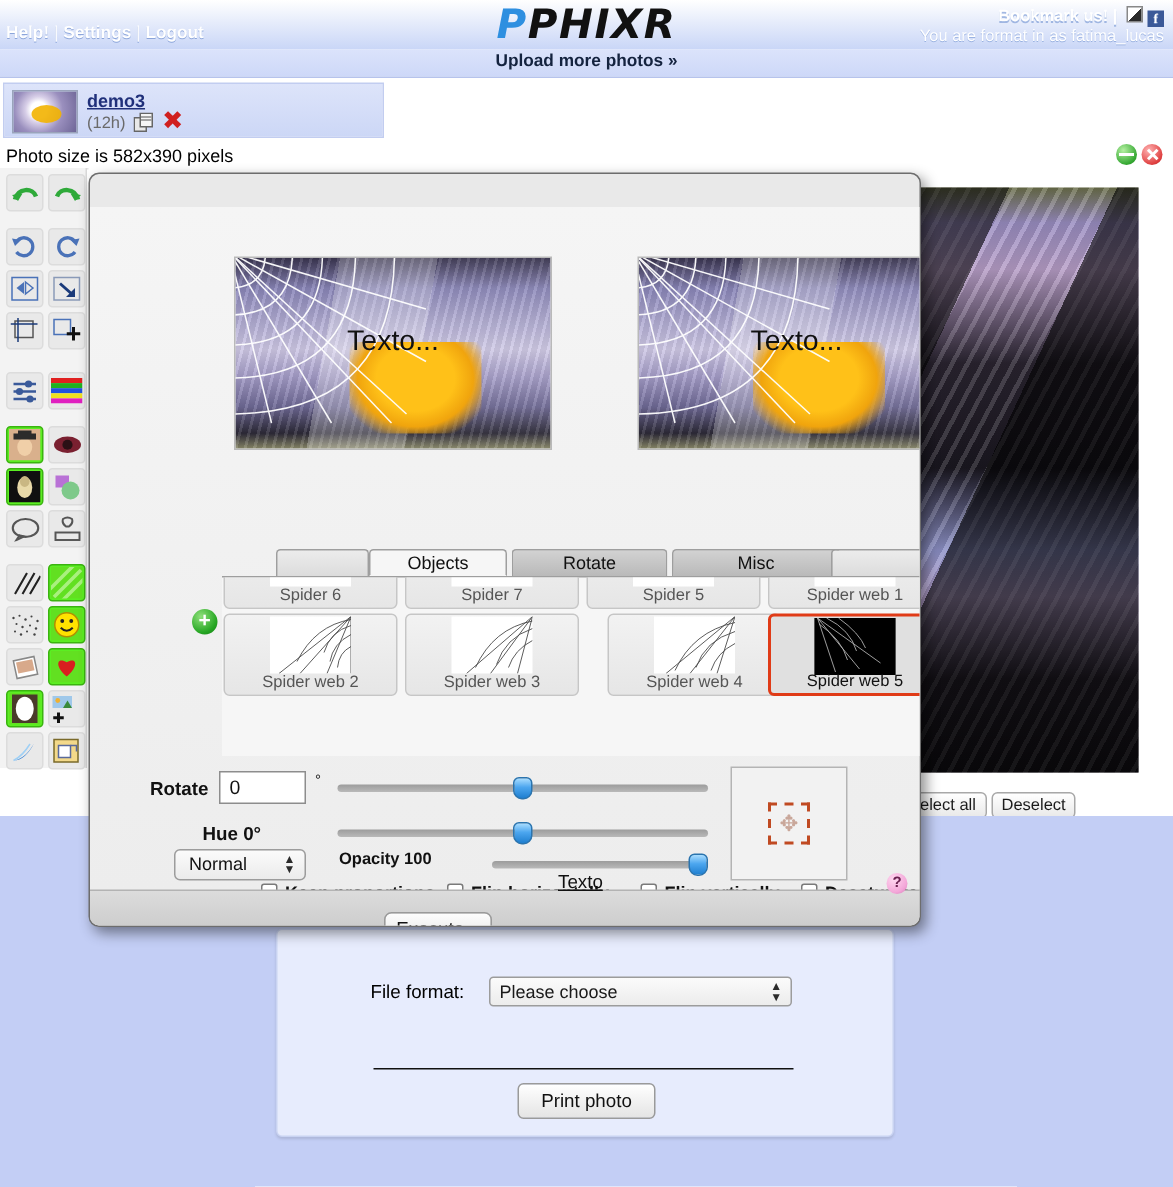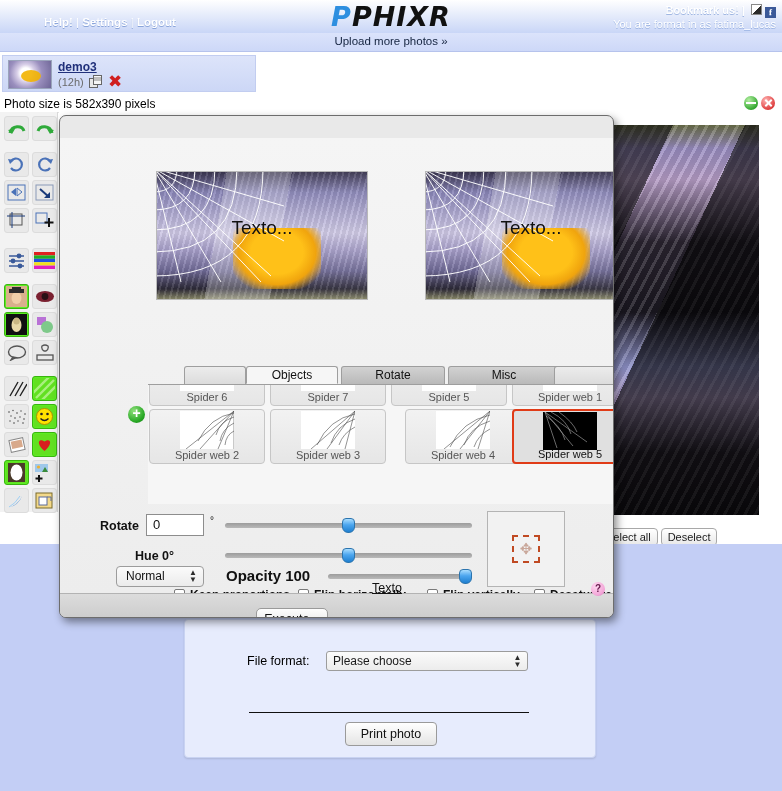--- a/index.html
+++ b/index.html
@@ -23,41 +23,40 @@
     font-size: 27px; font-weight: bold; font-style: italic;
     letter-spacing: 1px;
     color: #111;
     padding-top: 1px;
   }
   #brand .b { color: #2e8fe0; }
   #topleft-links {
     position: absolute; left: 4px; top: 16px;
     font-size: 11.5px; font-weight: bold; color: #ffffff;
     text-shadow: 0 1px 0 rgba(120,150,210,.8);
-    margin-left: 40px;
   }
   #topleft-links a { color:#ffffff; text-decoration: none; }
   #topleft-links span.sep { color:#ffffff; font-weight: normal; }
   #topright {
     position: absolute; right: 6px; top: 4px; text-align: right;
     font-size: 11px; color: #ffffff; line-height: 13px;
     text-shadow: 0 1px 0 rgba(130,160,215,.7);
   }
   #topright .row1 { font-weight: bold; }
   .mini-ico { display:inline-block; width:11px; height:11px; vertical-align:-1px; margin-left:3px;}
   .ico-share { background: linear-gradient(135deg,#ffffff 0 50%, #2b2b2b 50% 100%); border:1px solid #888; }
   .ico-fb { background:#3b5998; color:#fff; font-weight:bold; font-size:9px; text-align:center;
             line-height:11px; font-family:"Liberation Serif", serif; }
 
   
   #uploadbar {
     position:absolute; left:0; top:33px; width:782px; height:19px;
     background: linear-gradient(to bottom,#dbe3fb 0%, #cdd8f8 100%);
     border-bottom:1px solid #b6c3ec;
-    text-align:center; font-size:11.5px; font-weight:normal; color:#14233f;
+    text-align:center; font-size:11.5px; font-weight:bold; color:#14233f;
     padding-top:2px;
   }
   #uploadbar a { color:#14233f; text-decoration:none; }
 
   
   #thumbstrip {
     position:absolute; left:0; top:53px; width:782px; height:41px;
     background:#ffffff;
   }
   #photo-tab {
@@ -311,21 +310,21 @@
   #blend {
     position:absolute; left:56px; top:58px; width:88px; height:21px;
     background: linear-gradient(to bottom,#fbfbfb,#ebebeb);
     border:1px solid #9c9c9c; border-radius:4px;
     font-size:12px; color:#111; padding:2px 0 0 9px;
   }
   #blend .arrows {
     position:absolute; right:5px; top:2px; width:10px;
     font-size:8px; line-height:7px; color:#2b2b2b; text-align:center;
   }
-  #lbl-opacity { position:absolute; left:166px; top:59px; font-size:15px; font-weight:bold; color:#111; }
+  #lbl-opacity { position:absolute; left:166px; top:59px; font-size:11px; font-weight:bold; color:#111; }
 
   #dragbox {
     position:absolute; left:427px; top:3px; width:78px; height:76px;
     background:#f2f2f2; border:1px solid #b4b4b4;
   }
   #dragbox .handle {
     position:absolute; left:50%; top:50%; transform:translate(-50%,-50%);
     width:28px; height:28px; border:2px dashed #c04a22;
   }
   #dragbox .handle .arrows4 {

